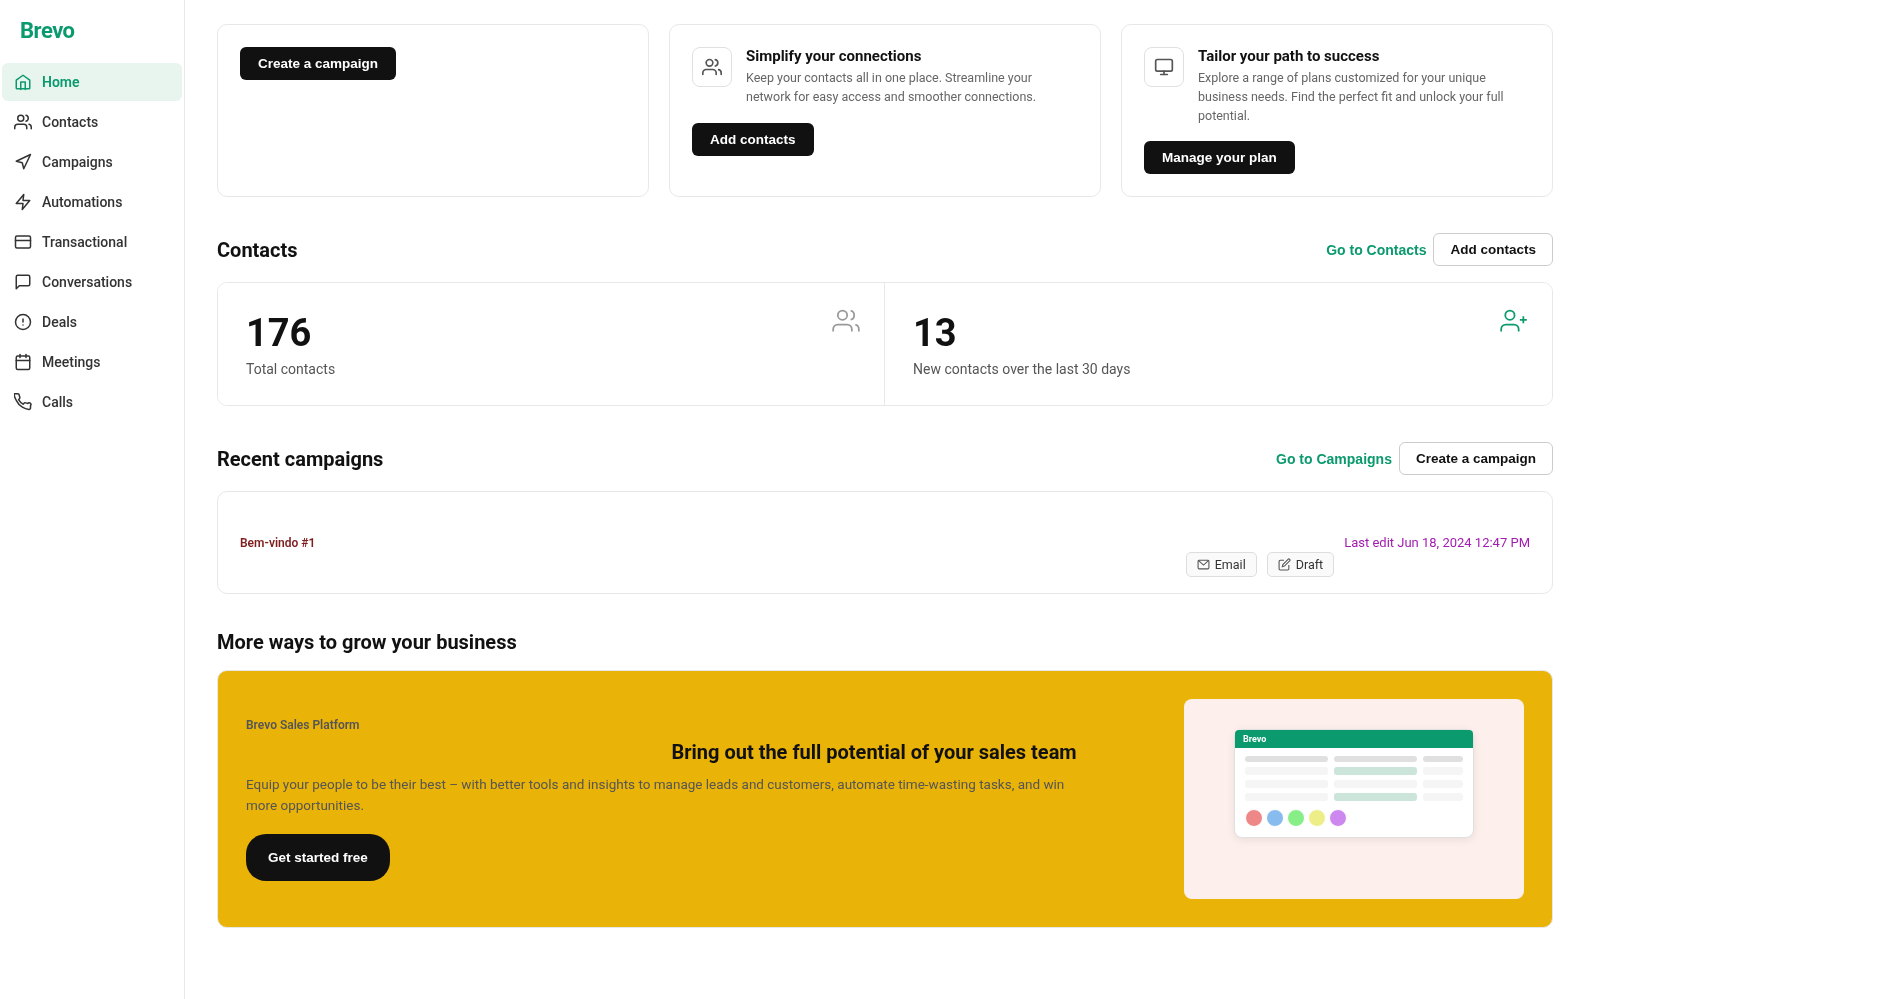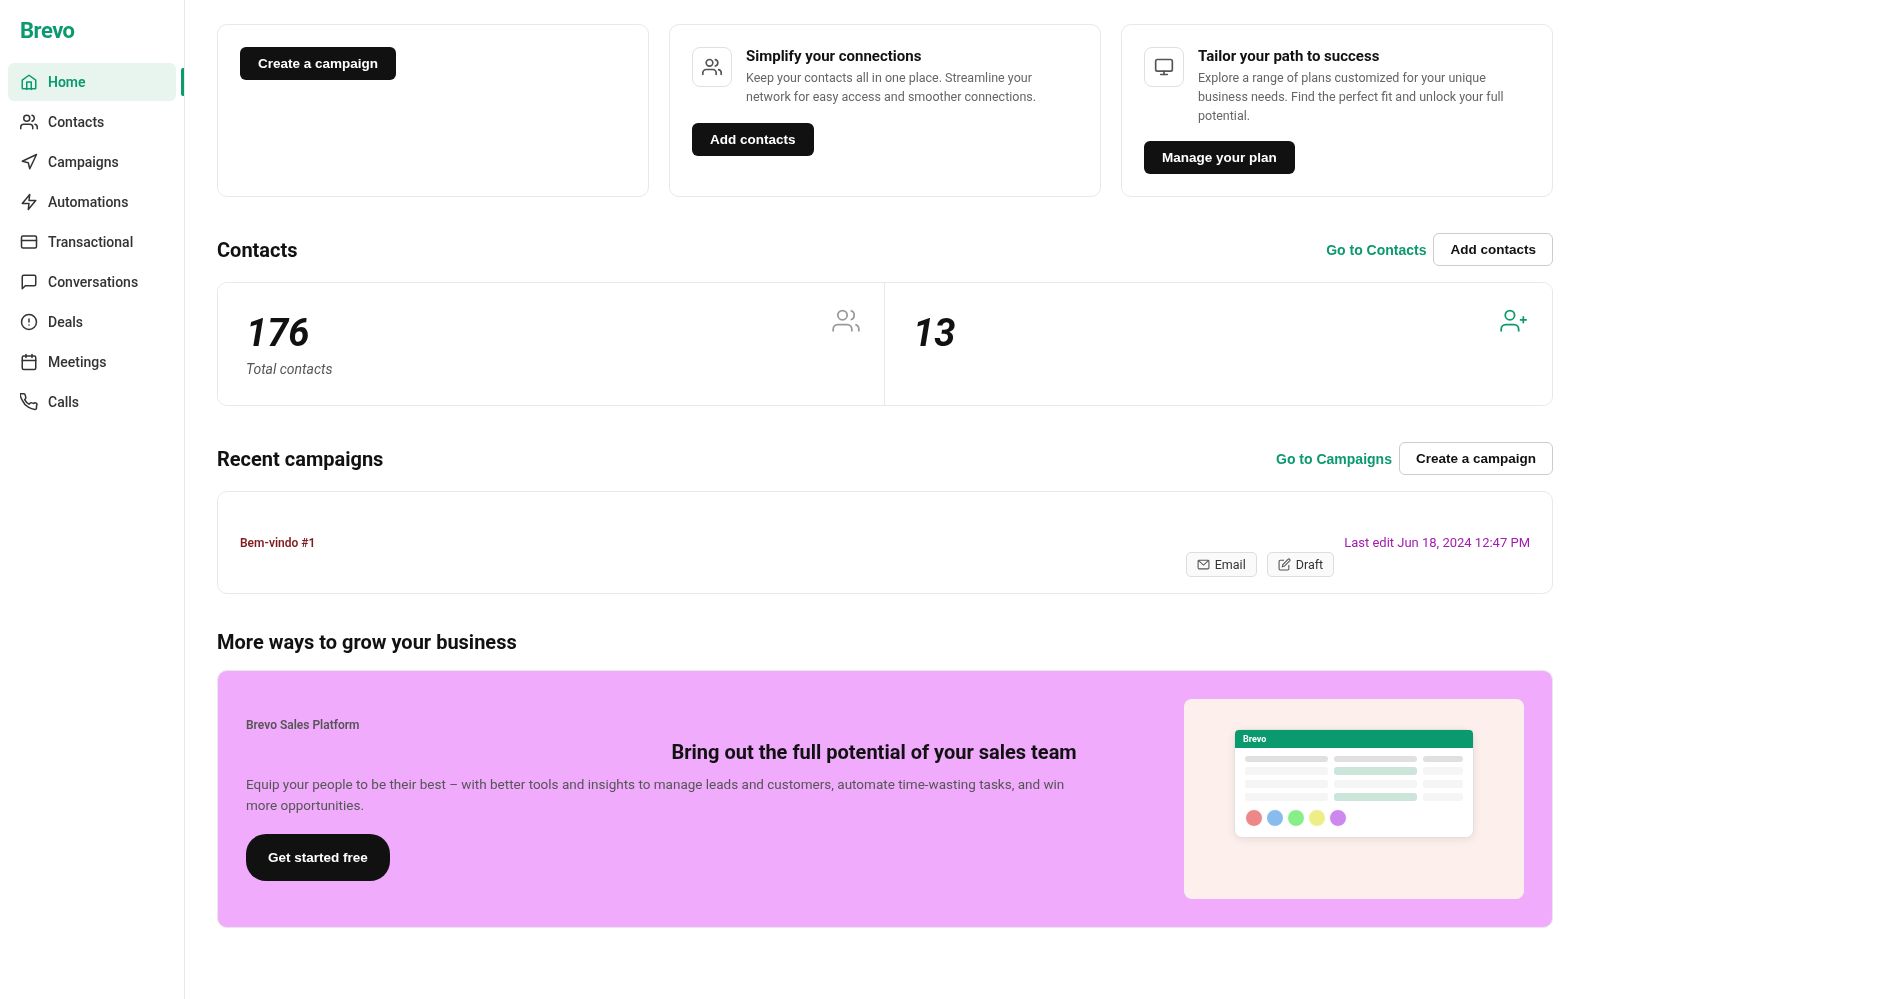--- a/index.html
+++ b/index.html
@@ -27,21 +27,21 @@
     }
     .brevo-logo-text {
       font-size: 22px;
       font-weight: 700;
       color: #0b996e;
       letter-spacing: -0.5px;
     }
     .sidebar-nav {
       display: flex;
       flex-direction: column;
-      padding: 4px 8px;
+      padding: 4px 2px;
     }
     .sidebar-item {
       display: flex;
       align-items: center;
       gap: 10px;
       padding: 10px 12px;
       border-radius: 6px;
       cursor: pointer;
       font-size: 14px;
       color: #333;
@@ -186,21 +186,20 @@
       border-radius: 10px;
       overflow: hidden;
       margin-bottom: 36px;
     }
     .stat-block {
       padding: 28px 28px;
       background: #fff;
       display: flex;
       flex-direction: column;
       position: relative;
-      font-style: italic;
     }
     .stat-block:first-child {
       border-right: 1px solid #e8e8e8;
     }
     .stat-number {
       font-size: 38px;
       font-weight: 700;
       color: #111;
       margin-bottom: 6px;
     }
@@ -253,21 +252,21 @@
     .last-edit {
       font-size: 13px;
       color: #a21caf;
     }
 
     
     .grow-card {
       border: 1px solid #e8e8e8;
       border-radius: 10px;
       padding: 28px;
-      background: #f0abfc;
+      background: #eab308;
       display: flex;
       align-items: center;
       justify-content: space-between;
       overflow: hidden;
       position: relative;
       min-height: 200px;
     }
     .grow-card-content { flex: 1; max-width: 65%; }
     .grow-tag {
       font-size: 12px;
@@ -527,20 +526,21 @@
           <svg viewBox="0 0 24 24" fill="none" stroke="#999" stroke-width="1.5">
             <path d="M17 21v-2a4 4 0 00-4-4H5a4 4 0 00-4 4v2"></path>
             <circle cx="9" cy="7" r="4"></circle>
             <path d="M23 21v-2a4 4 0 00-3-3.87"></path>
             <path d="M16 3.13a4 4 0 010 7.75"></path>
           </svg>
         </div>
       </div>
       <div class="stat-block">
         <div class="stat-number">13</div>
+        <div class="stat-label">New contacts over the last 30 days</div>
         <div class="stat-icon">
           <svg viewBox="0 0 24 24" fill="none" stroke="#0b996e" stroke-width="1.5">
             <path d="M16 21v-2a4 4 0 00-4-4H5a4 4 0 00-4 4v2"></path>
             <circle cx="8.5" cy="7" r="4"></circle>
             <line x1="20" y1="8" x2="20" y2="14"></line>
             <line x1="23" y1="11" x2="17" y2="11"></line>
           </svg>
         </div>
       </div>
     </div>

